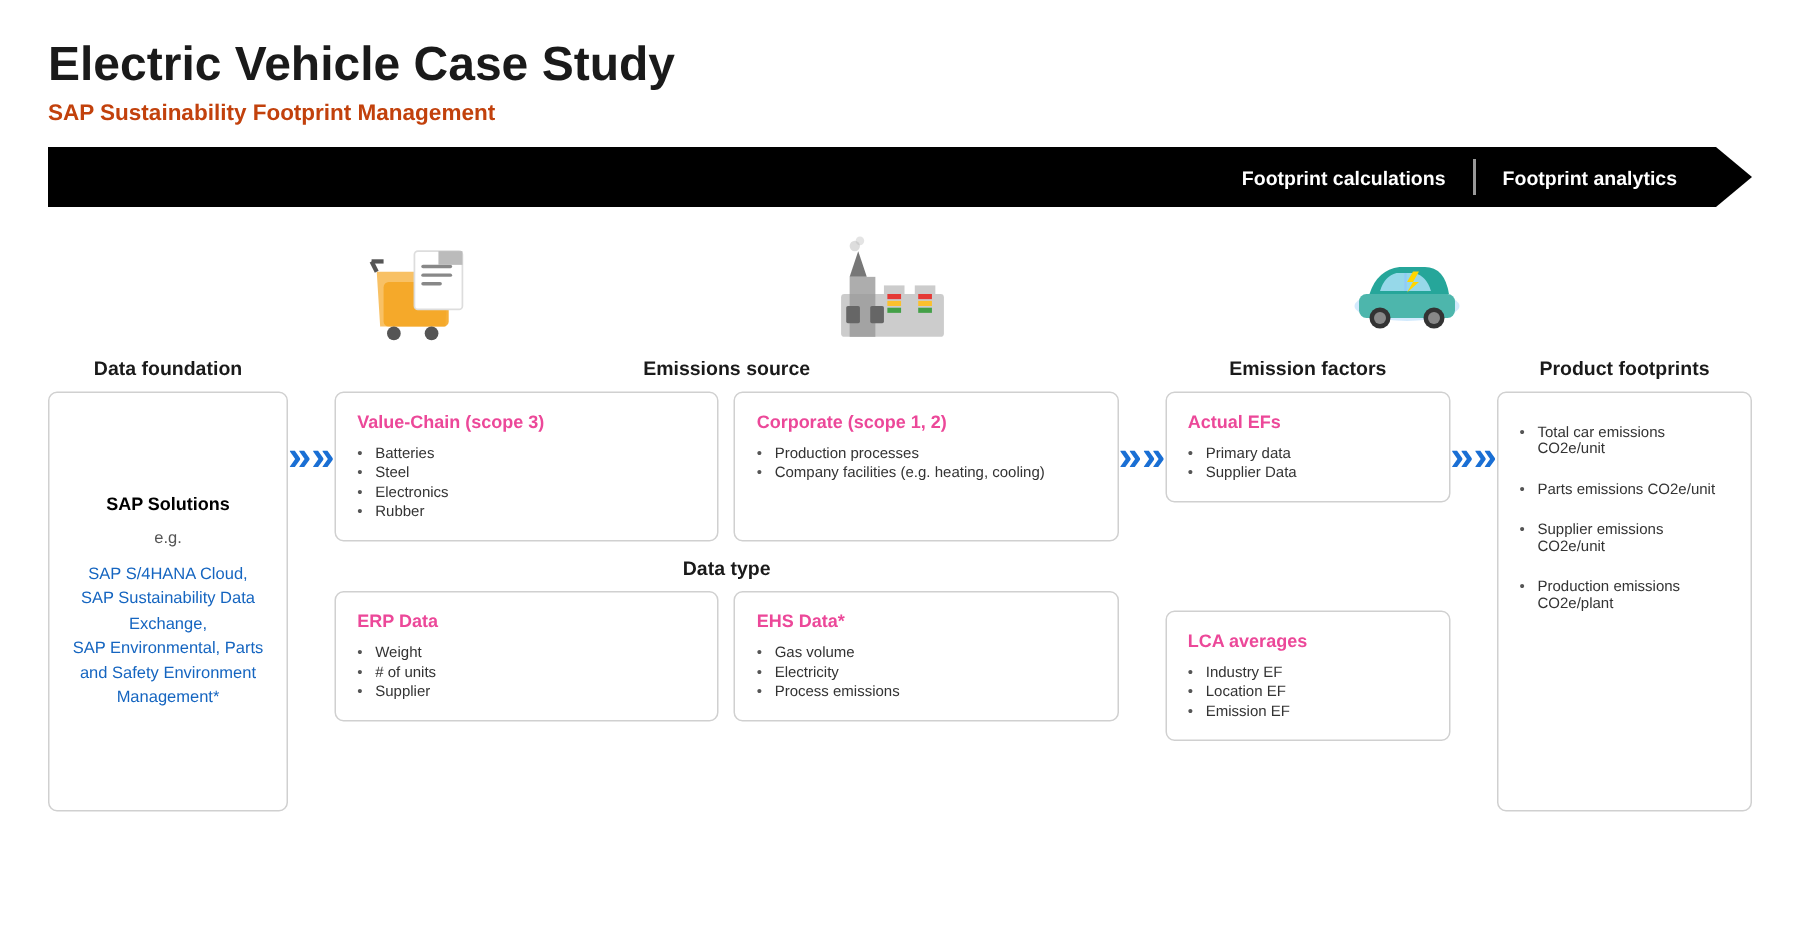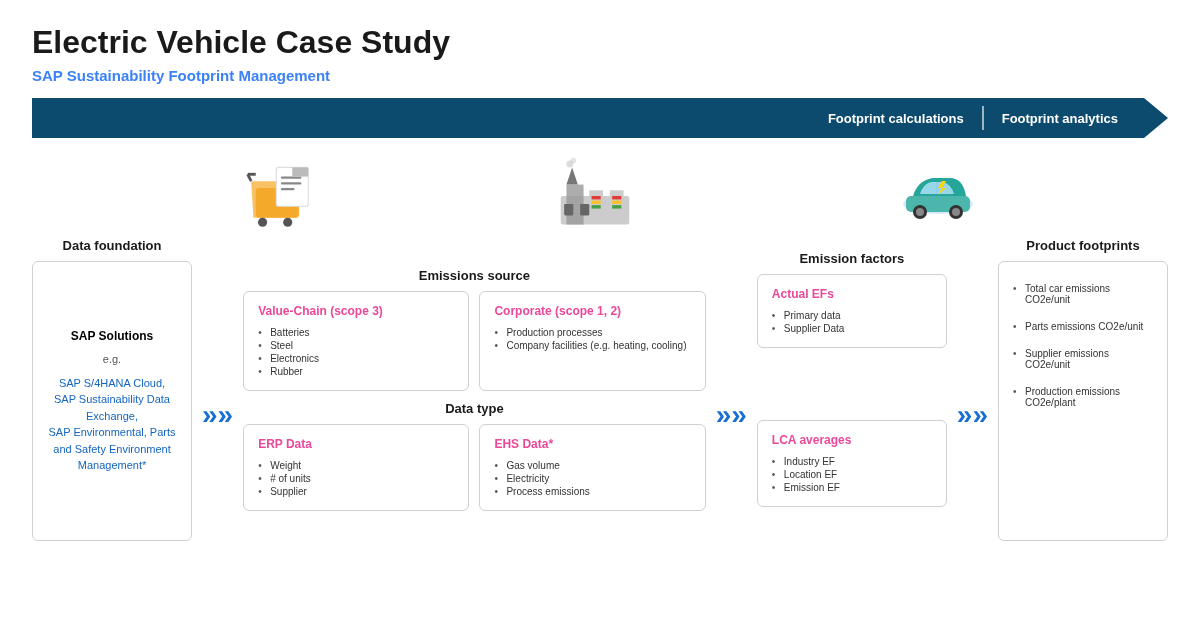--- a/index.html
+++ b/index.html
@@ -10,29 +10,29 @@
       width: 1200px;
       min-height: 633px;
     }
     h1 {
       font-size: 32px;
       font-weight: 900;
       color: #1a1a1a;
       margin-bottom: 6px;
     }
     .subtitle {
-      color: #3b82f6;
+      color: #c2410c;
       font-size: 15px;
       font-weight: 600;
       margin-bottom: 14px;
     }
     
     .banner {
       position: relative;
-      background: #0c4a6e;
+      background: #000000;
       height: 40px;
       display: flex;
       align-items: center;
       margin-bottom: 20px;
       clip-path: polygon(0 0, calc(100% - 24px) 0, 100% 50%, calc(100% - 24px) 100%, 0 100%);
     }
     .banner-labels {
       display: flex;
       justify-content: flex-end;
       align-items: center;
@@ -62,22 +62,21 @@
     .icon-area {
       width: 80px;
       height: 70px;
       display: flex;
       align-items: center;
       justify-content: center;
     }
     
     .main-grid {
       display: flex;
-      gap: 10px;
-      align-items: center;
+      align-items: flex-start;
     }
     .section-col {
       display: flex;
       flex-direction: column;
       gap: 0;
     }
     .section-title {
       font-size: 13px;
       font-weight: 700;
       text-align: center;

